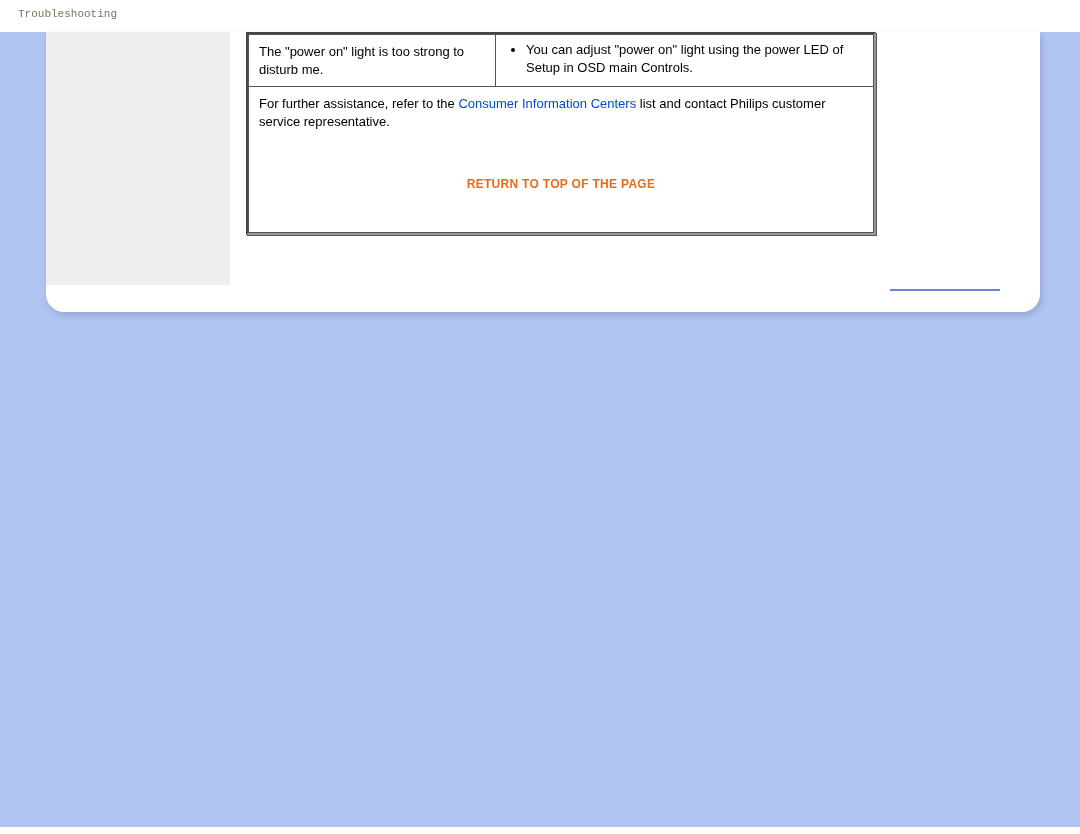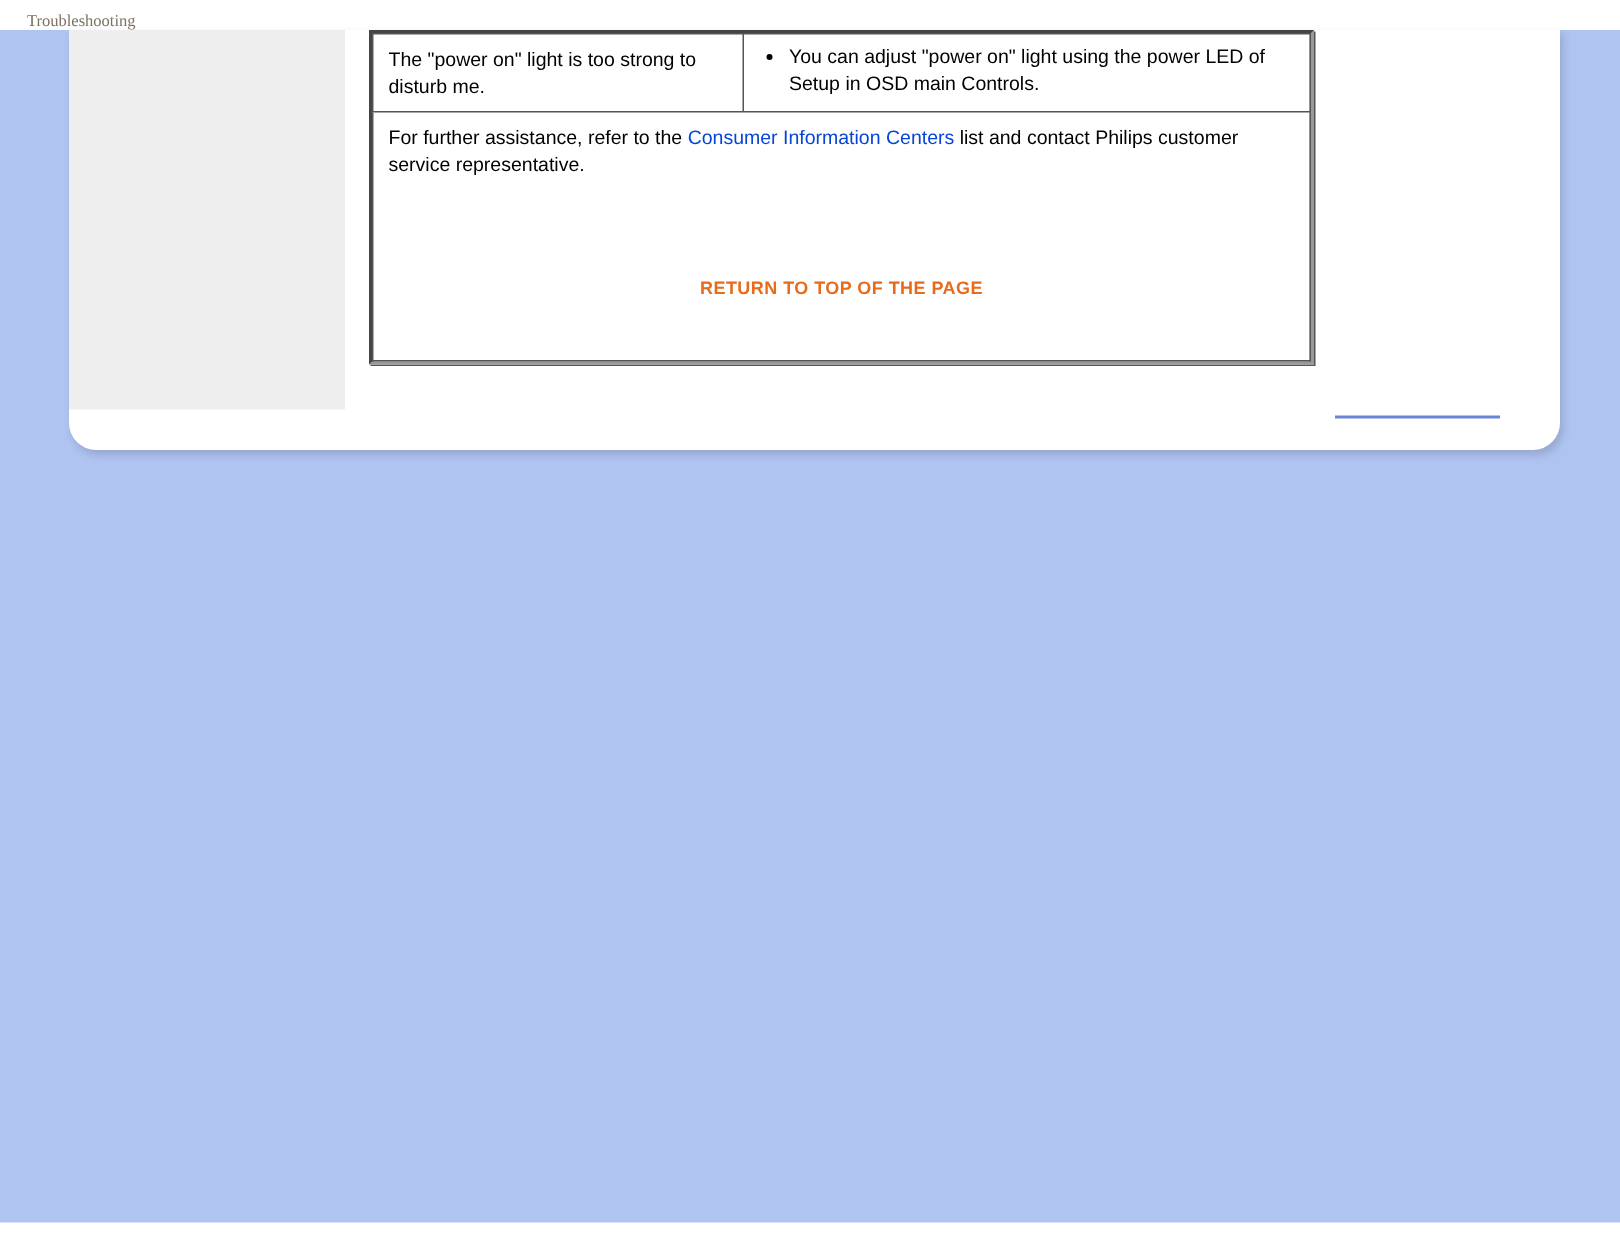--- a/index.html
+++ b/index.html
@@ -8,25 +8,25 @@
       padding: 0;
       width: 1080px;
       height: 834px;
       overflow: hidden;
       font-family: Arial, Helvetica, sans-serif;
     }
     body {
       background: #ffffff;
     }
     .header {
-      font-family: Liberation Serif, serif;
+      font-family: Liberation Mono, monospace;
       font-size: 11px;
       color: #7b7260;
       padding: 8px 0 0 18px;
-      height: 20px;
+      height: 32px;
     }
     .blue-bg {
       background: #b0c4f2;
       position: relative;
       height: 795px;
       width: 1080px;
       padding: 0;
     }
     .card {
       position: absolute;
@@ -111,21 +111,21 @@
       color: #0645d6;
       text-decoration: none;
       cursor: pointer;
     }
     .return-link {
       color: #e86b1c;
       font-size: 12px;
       font-weight: 600;
       text-align: center;
       display: block;
-      margin-top: 66px;
+      margin-top: 46px;
       letter-spacing: 0.3px;
       cursor: pointer;
     }
     .frame {
       border: 2px inset #999;
       padding: 0;
     }
   </style>
 </head>
 <body>

